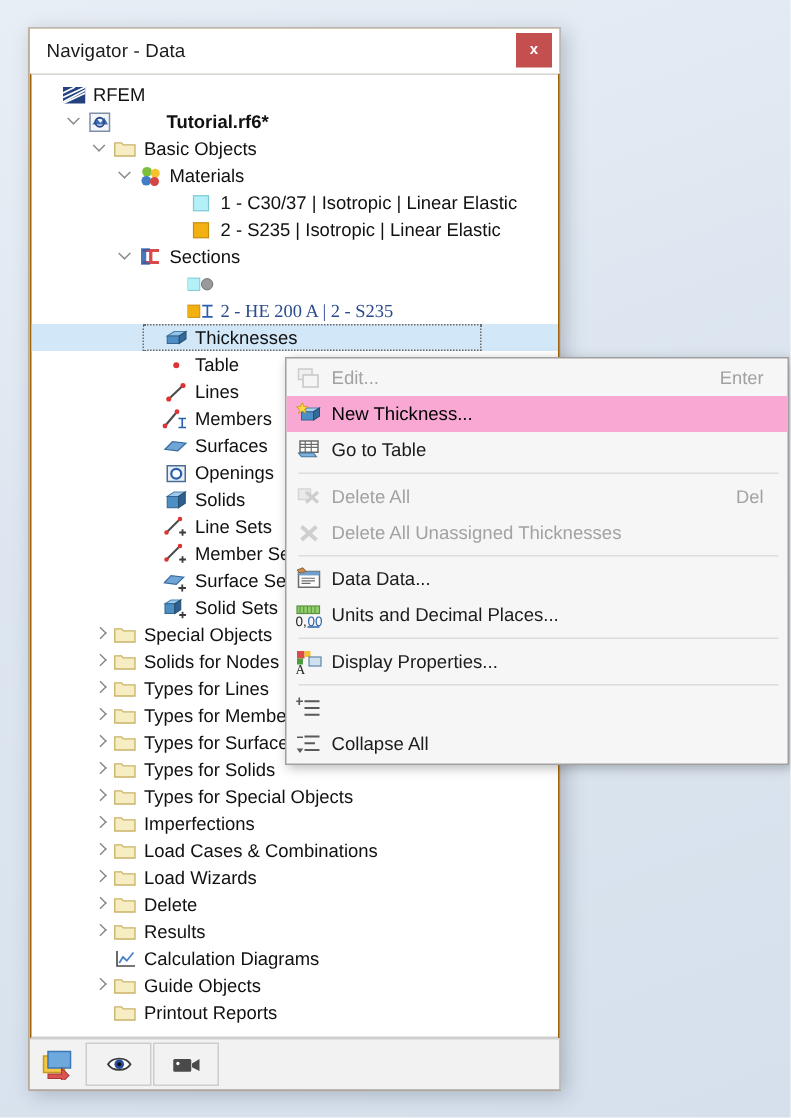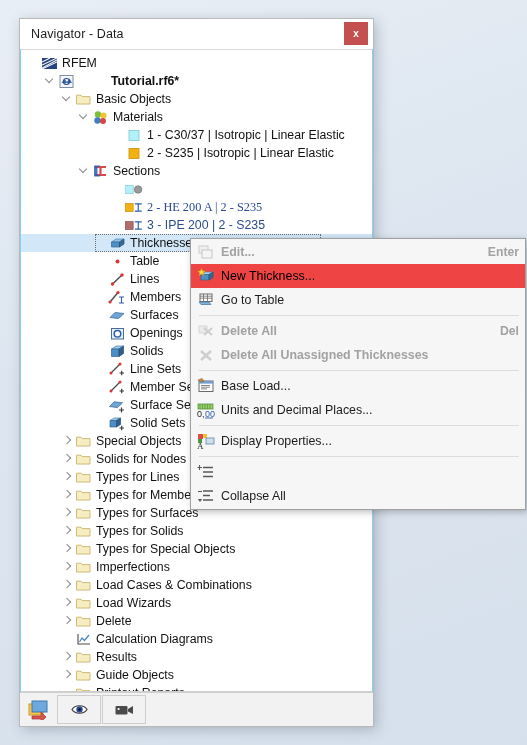--- a/index.html
+++ b/index.html
@@ -6,21 +6,21 @@
   body{
     width:527px;height:745px;
     background:linear-gradient(160deg,#e8eef5 0%,#dde6f0 40%,#d6e0ec 100%);
     font-family:"Liberation Sans","DejaVu Sans",sans-serif;
     overflow:hidden;position:relative;
     -webkit-font-smoothing:antialiased;
   }
   
   #win{
     position:absolute;left:19px;top:18px;width:353px;height:707px;
-    background:#7dd3fc;border:1px solid #b9b9b9;
+    background:#a16207;border:1px solid #b9b9b9;
     box-shadow:3px 3px 12px rgba(70,80,95,.30);
     display:flex;flex-direction:column;
   }
   #titlebar{
     height:29px;min-height:29px;background:#ffffff;
     display:flex;align-items:center;position:relative;
     border-bottom:1px solid #ffffff;
   }
   #title-text{
     font-size:12.5px;color:#1b1b1b;padding-left:11px;letter-spacing:.1px;
@@ -78,23 +78,23 @@
     background:#f6f6f6;border:1px solid #a0a0a0;
     box-shadow:2px 2px 7px rgba(60,60,60,.35);
     padding:1px 0;
   }
   .mi{
     height:24px;display:flex;align-items:center;position:relative;
     font-size:12.4px;color:#1c1c1c;cursor:default;
   }
   .mi .mico{width:30px;min-width:30px;height:24px;display:flex;align-items:center;justify-content:center;}
   .mi .mlabel{flex:1;line-height:24px;}
-  .mi .mkey{color:#4a4a4a;font-size:12.2px;padding-right:6px;}
-  .mi.hl{background:#ef4444;color:#000;align-items:center;}
-  .mi.dis{color:#a2a2a2;font-weight:bold;}
+  .mi .mkey{color:#4a4a4a;font-size:12.2px;padding-right:16px;}
+  .mi.hl{background:#f9a8d4;color:#000;align-items:center;}
+  .mi.dis{color:#a2a2a2;}
   .mi.dis .mkey{color:#a2a2a2;}
   .msep{height:1px;background:#dcdcdc;margin:3px 6px 3px 8px;}
 </style>
 </head>
 <body>
 
 <div id="win">
 
   <div id="titlebar">
     <span id="title-text">Navigator - Data</span>
@@ -195,31 +195,20 @@
           <span style="width: 91px; min-width: 91px;"></span>
           <span class="arrow"></span>
           <span class="ico">
             <svg width="22" height="15" viewBox="0 0 22 15">
               <rect x="0" y="2.5" width="10" height="10" fill="#f2b111" stroke="#c98e0c" stroke-width=".8"></rect>
               <path d="M12 3 L20.5 3 M16.2 3 L16.2 12 M12 12 L20.5 12" stroke="#2a5fb0" stroke-width="1.4" fill="none"></path>
             </svg>
           </span>
           <span class="lbl" style="color: rgb(43, 75, 143); font-family: Liberation Serif, serif;">2 - HE 200 A | 2 - S235</span>
         </div>
-        <div class="row">
-          <span style="width: 91px; min-width: 91px;"></span>
-          <span class="arrow"></span>
-          <span class="ico">
-            <svg width="22" height="15" viewBox="0 0 22 15">
-              <rect x="0" y="2.5" width="10" height="10" fill="#b06b6b" stroke="#8d5252" stroke-width=".8"></rect>
-              <path d="M12 3 L20.5 3 M16.2 3 L16.2 12 M12 12 L20.5 12" stroke="#2a5fb0" stroke-width="1.4" fill="none"></path>
-            </svg>
-          </span>
-          <span class="lbl" style="color: rgb(43, 75, 143);">3 - IPE 200 | 2 - S235</span>
-        </div>
         <div class="row sel">
           <span style="width: 74px; min-width: 74px;"></span>
           <span class="arrow"></span>
           <span class="ico">
             <svg width="15" height="15" viewBox="0 0 15 15">
               <path d="M1.5 6 L6 3 L14 3 L9.5 6 Z" fill="#8fc3ea" stroke="#4f82ad" stroke-width=".7"></path>
               <path d="M1.5 6 L9.5 6 L9.5 11 L1.5 11 Z" fill="#4d8fc4" stroke="#36648e" stroke-width=".7"></path>
               <path d="M9.5 6 L14 3 L14 8 L9.5 11 Z" fill="#35699b" stroke="#27506f" stroke-width=".7"></path>
             </svg>
           </span>
@@ -449,38 +438,38 @@
           <span class="arrow has"></span>
           <span class="ico">
             <svg width="15" height="15" viewBox="0 0 15 15">
               <path d="M0.5 3.2 L5 3.2 L6.2 4.6 L14 4.6 L14 12 L0.5 12 Z" fill="#f7edc3" stroke="#c9b468" stroke-width=".9"></path>
             </svg>
           </span>
           <span class="lbl">Delete</span>
         </div>
         <div class="row">
           <span style="width: 40px; min-width: 40px;"></span>
+          <span class="arrow has"></span>
+          <span class="ico">
+            <svg width="15" height="15" viewBox="0 0 15 15">
+              <path d="M0.5 3.2 L5 3.2 L6.2 4.6 L14 4.6 L14 12 L0.5 12 Z" fill="#f7edc3" stroke="#c9b468" stroke-width=".9"></path>
+            </svg>
+          </span>
+          <span class="lbl">Results</span>
+        </div>
+        <div class="row">
+          <span style="width: 40px; min-width: 40px;"></span>
           <span class="arrow"></span>
           <span class="ico">
             <svg width="15" height="15" viewBox="0 0 15 15">
               <path d="M2 2 L2 12 L14 12" stroke="#4a4a4a" stroke-width="1.1" fill="none"></path>
               <path d="M3.5 10 L6 6 L8.5 8.5 L13 3" stroke="#4a84c4" stroke-width="1.2" fill="none"></path>
             </svg>
           </span>
           <span class="lbl">Calculation Diagrams</span>
-        </div>
-        <div class="row">
-          <span style="width: 40px; min-width: 40px;"></span>
-          <span class="arrow has"></span>
-          <span class="ico">
-            <svg width="15" height="15" viewBox="0 0 15 15">
-              <path d="M0.5 3.2 L5 3.2 L6.2 4.6 L14 4.6 L14 12 L0.5 12 Z" fill="#f7edc3" stroke="#c9b468" stroke-width=".9"></path>
-            </svg>
-          </span>
-          <span class="lbl">Results</span>
         </div>
         <div class="row">
           <span style="width: 40px; min-width: 40px;"></span>
           <span class="arrow has"></span>
           <span class="ico">
             <svg width="15" height="15" viewBox="0 0 15 15">
               <path d="M0.5 3.2 L5 3.2 L6.2 4.6 L14 4.6 L14 12 L0.5 12 Z" fill="#f7edc3" stroke="#c9b468" stroke-width=".9"></path>
             </svg>
           </span>
           <span class="lbl">Guide Objects</span>
@@ -580,21 +569,21 @@
     <div class="msep"></div>
     <div class="mi">
       <span class="mico">
         <svg width="18" height="17" viewBox="0 0 18 17">
           <rect x="2" y="3" width="14" height="10.5" fill="#fdfdfd" stroke="#6b6b6b"></rect>
           <rect x="2" y="3" width="14" height="2.6" fill="#6f9fcc"></rect>
           <path d="M4 7.5 H13 M4 9.2 H13 M4 10.9 H10" stroke="#6b6b6b" stroke-width=".8"></path>
           <path d="M1 2 L5 0.5 L7 3 L3 4 Z" fill="#c98b4a" stroke="#8d6030" stroke-width=".6"></path>
         </svg>
       </span>
-      <span class="mlabel">Base Load...</span>
+      <span class="mlabel">Data Data...</span>
       <span class="mkey"></span>
     </div>
     <div class="mi">
       <span class="mico">
         <svg width="18" height="17" viewBox="0 0 18 17">
           <rect x="1" y="2" width="15" height="5" fill="#8fd06a" stroke="#5d9140" stroke-width=".8"></rect>
           <path d="M3 2 V7 M5.5 2 V7 M8 2 V7 M10.5 2 V7 M13 2 V7" stroke="#5d9140" stroke-width=".7"></path>
           <text x="0" y="15" font-family="Liberation Sans, sans-serif" font-size="9" fill="#222">0,</text>
           <text x="8" y="15" font-family="Liberation Sans, sans-serif" font-size="9" fill="#2a5fb0">00</text>
           <path d="M8 16 H16" stroke="#2a5fb0" stroke-width=".9"></path>

